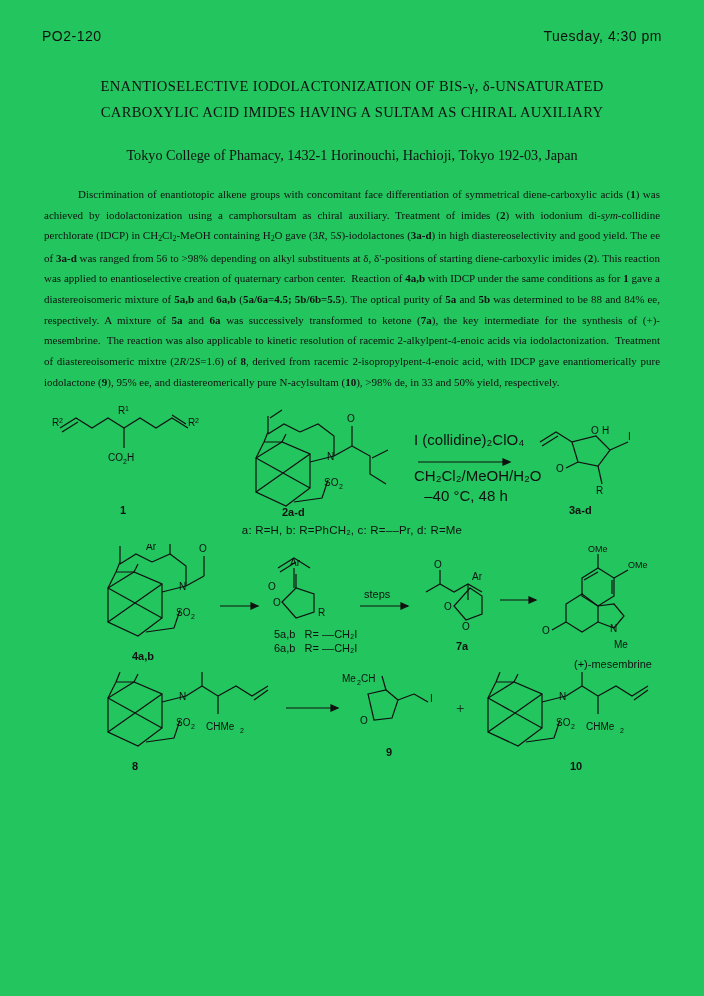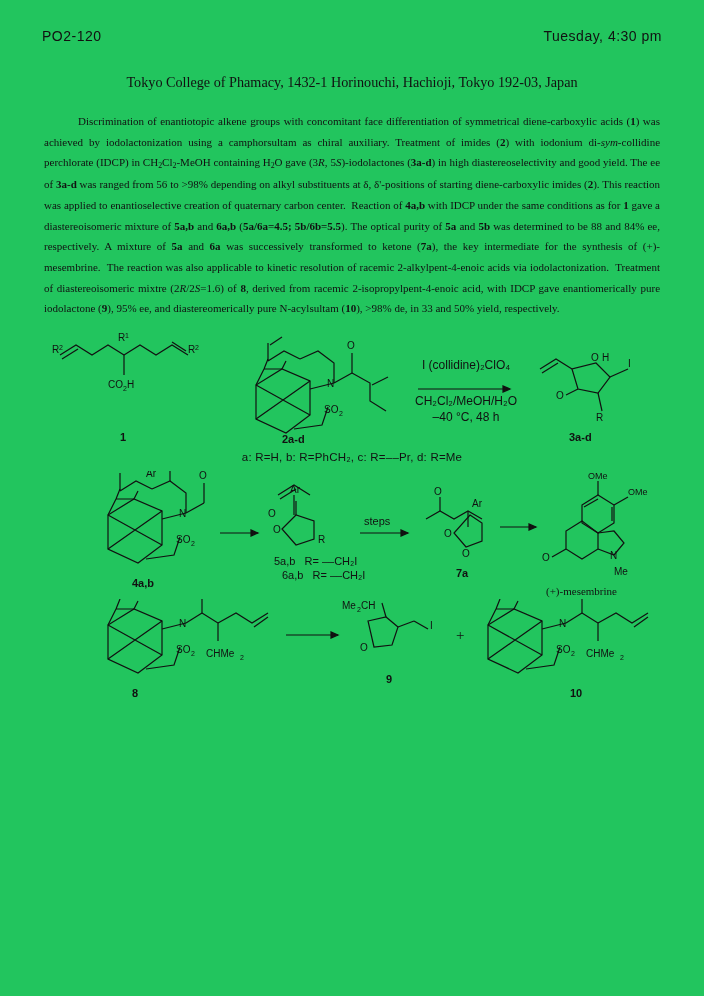--- a/index.html
+++ b/index.html
@@ -104,36 +104,40 @@
     letter-spacing: 0.2px;
   }
   svg { display: block; }
   .struct {
     position: absolute;
     top: 0; left: 0;
   }
   .condtext {
     position: absolute;
     font-family: "Liberation Sans", sans-serif;
-    font-size: 12px;
+    font-size: 15px;
     text-align: center;
     line-height: 1.35;
     white-space: nowrap;
   }
 </style>
 </head>
 <body>
 
 <div class="page">
 
   <div class="header">
     <div class="code">PO2-120</div>
     <div class="when">Tuesday, 4:30 pm</div>
   </div>
 
+  <div class="title">
+    <div>ENANTIOSELECTIVE IODOLACTONIZATION OF BIS-γ, δ-UNSATURATED</div>
+    <div>CARBOXYLIC ACID IMIDES HAVING A SULTAM AS CHIRAL AUXILIARY</div>
+  </div>
 
   <div class="affil">Tokyo College of Phamacy, 1432-1 Horinouchi, Hachioji, Tokyo 192-03, Japan</div>
 
   <div class="abstract">
     <span>
       Discrimination of enantiotopic alkene groups with concomitant face differentiation of
       symmetrical diene-carboxylic acids (<b>1</b>) was achieved by iodolactonization using a
       camphorsultam as chiral auxiliary. Treatment of imides (<b>2</b>) with iodonium di-<i>sym</i>-collidine
       perchlorate (IDCP) in CH<sub>2</sub>Cl<sub>2</sub>-MeOH containing H<sub>2</sub>O gave (3<i>R</i>, 5<i>S</i>)-iodolactones (<b>3a-d</b>) in
       high diastereoselectivity and good yield. The ee of <b>3a-d</b> was ranged from 56 to &gt;98%
@@ -286,27 +290,27 @@
       </svg>
 
       <div class="lbl" style="left:322px; top:44px;">steps</div>
 
       <div class="lbl bold" style="left:90px; top:106px;">4a,b</div>
 
       <div class="lbl" style="left:232px; top:84px;">
         <span class="bold">5a,b</span>
         <span style="margin-left:6px">R= ––CH₂I</span>
       </div>
-      <div class="lbl" style="left:240px; top:98px;">
+      <div class="lbl" style="left:232px; top:98px;">
         <span class="bold">6a,b</span>
         <span style="margin-left:6px">R= ––CH₂I</span>
       </div>
 
       <div class="lbl bold" style="left:414px; top:96px;">7a</div>
-      <div class="lbl" style="left:504px; top:114px;font-family:Liberation Serif, serif;">(+)-mesembrine</div>
+      <div class="lbl" style="left:532px; top:114px;">(+)-mesembrine</div>
     </div>
 
 
     <div class="scheme s3">
       <svg class="struct" width="620" height="110" viewBox="0 0 620 110">
         <g stroke="#111" stroke-width="1.2" fill="none">
 
           <path d="M66,26 L66,60 L96,74 L120,56 L120,22 L92,10 Z"></path>
           <path d="M66,26 L120,56 M66,60 L120,22"></path>
           <path d="M74,10 L92,10 M74,10 L66,26 M92,10 L96,2 M74,10 L78,0"></path>

